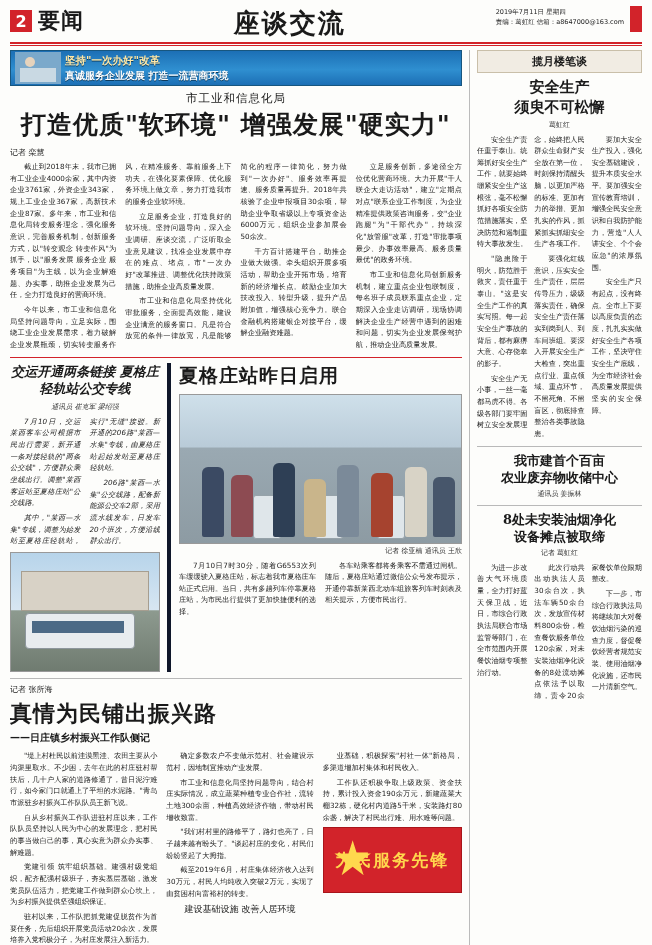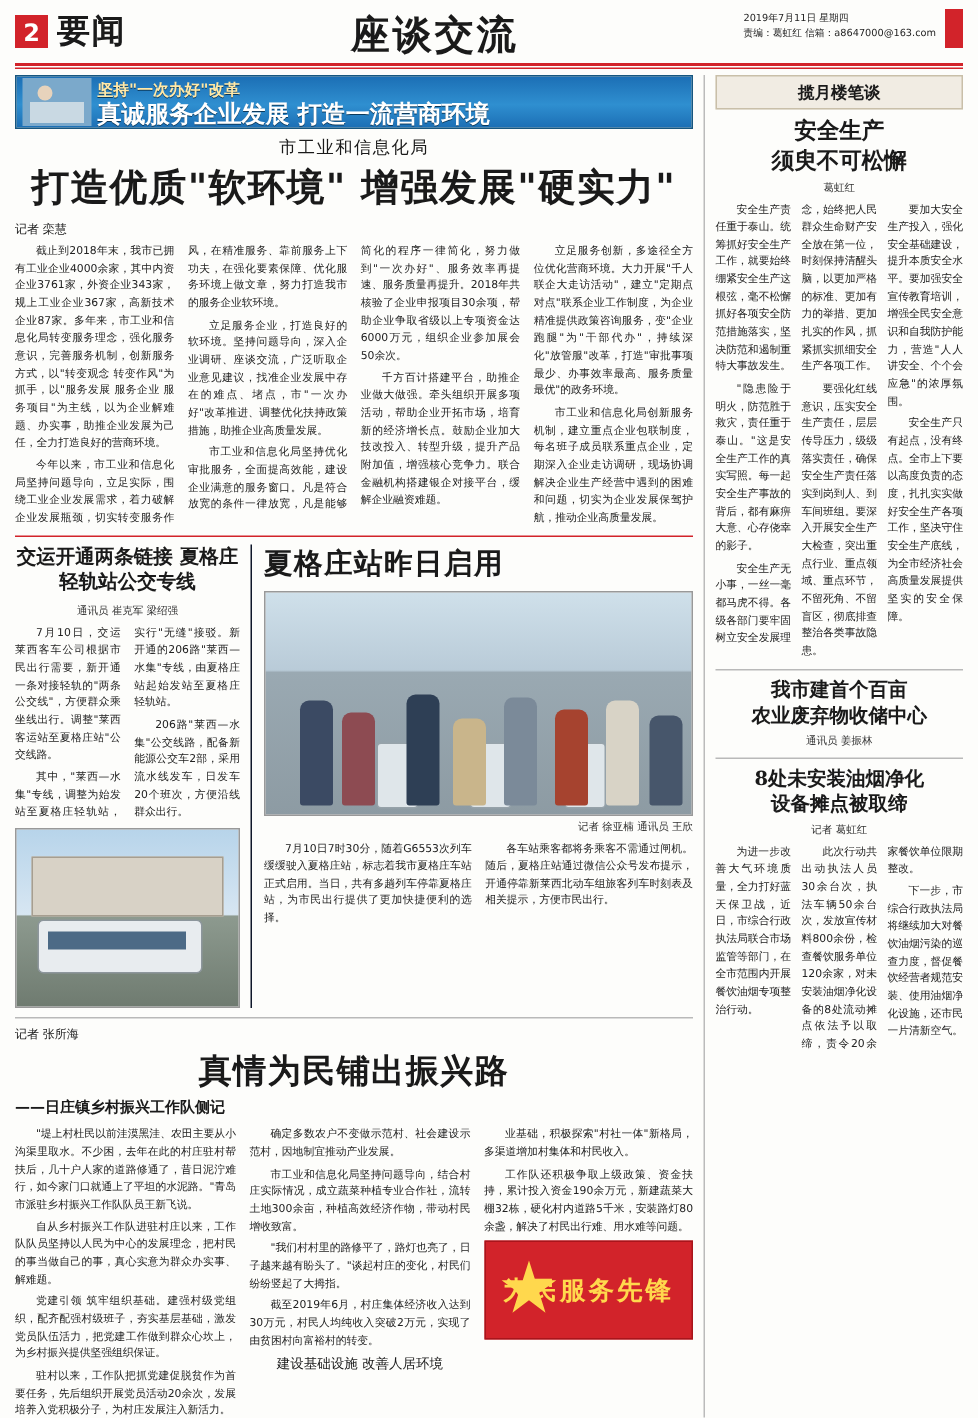--- a/index.html
+++ b/index.html
@@ -40,42 +40,42 @@
   .banner{
     position:relative;height:34px;margin-bottom:5px;
     background:linear-gradient(180deg,#1c6fb5 0%,#2f8fd0 55%,#1c6fb5 100%);
     border:1px solid #17567f;display:flex;align-items:center;overflow:hidden;
   }
   .banner-photo{width:46px;height:32px;margin:0 4px;background:#7ba9cb;position:relative;flex:none;}
   .banner-photo:after{content:"";position:absolute;left:5px;top:16px;width:36px;height:14px;background:#c9d9e3;}
   .banner-photo:before{content:"";position:absolute;left:10px;top:5px;width:10px;height:10px;border-radius:50%;background:#e7d3bc;}
   .banner-txt{color:#fff;font-size:11px;line-height:15px;font-weight:bold;text-shadow:0 1px 0 #0c3a5c;}
   .banner-txt .l1{font-size:10.5px;color:#ffe9a8;}
-  .banner-txt .l2{font-size:16px;}
+  .banner-txt .l2{font-size:10px;}
 
   .kicker{text-align:center;font-size:11.5px;margin:5px 0 2px;letter-spacing:1px;}
   .headline{
     text-align:center;font-size:25px;font-weight:bold;letter-spacing:1px;margin:2px 0 6px;
     font-family:"DejaVu Serif","Liberation Serif",serif;
   }
   .byline{font-size:8px;margin-bottom:3px;}
 
   .body-cols-4{column-count:4;column-gap:9px;column-rule:0;}
   .body-cols-2{column-count:2;column-gap:9px;}
   p.txt{
     font-size:7.2px;line-height:1.62;text-align:justify;margin:0 0 3px 0;
     text-indent:14px;color:#222;
     font-family:"DejaVu Sans","Liberation Sans",sans-serif;
   }
   .hr-red{border-top:1px solid #d2232a;margin:6px 0 5px;}
   .hr-grey{border-top:1px solid #b9b9b9;margin:6px 0 5px;}
 
   
   .mid{display:flex;gap:8px;}
-  .mid-left{width:150px;border-right:1px solid #0f172a;padding-right:7px;}
+  .mid-left{width:150px;border-right:4px solid #0f172a;padding-right:7px;font-style:italic;}
   .mid-right{flex:1;}
   .sub-h{font-size:13px;font-weight:bold;line-height:1.35;text-align:center;margin:0 0 4px;}
   .mid-title{font-size:19px;font-weight:bold;text-align:left;margin:0 0 5px;letter-spacing:1px;
     font-family:"DejaVu Serif","Liberation Serif",serif;}
   .small-by{font-size:7px;text-align:center;margin:2px 0 4px;color:#333;}
 
   
   .photo{position:relative;overflow:hidden;background:#cfd6da;}
   .photo-station{
     height:148px;border:1px solid #999;
@@ -87,21 +87,21 @@
   .photo-bus{
     height:118px;border:1px solid #999;margin-top:4px;
     background:linear-gradient(180deg,#b7d4ea 0%,#d7e6f2 48%,#8d9a8f 49%,#6f7b70 100%);
   }
   .bus{position:absolute;bottom:22px;left:14px;width:108px;height:34px;background:#e8ecef;border:1px solid #8d969c;border-radius:4px;}
   .bus:after{content:"";position:absolute;left:6px;top:7px;width:92px;height:12px;background:#4c6a86;}
   .bldg{position:absolute;top:18px;left:10px;width:126px;height:38px;background:#d8d2c6;border:1px solid #a69e90;}
 
   
   .bottom{margin-top:5px;}
-  .bottom-title{font-size:22px;font-weight:bold;text-align:center;letter-spacing:1px;margin:4px 0 2px;
+  .bottom-title{font-size:22px;font-weight:bold;letter-spacing:1px;margin:4px 0 2px;
     font-family:Liberation Sans, sans-serif;}
   .bottom-sub{font-size:10px;text-align:left;margin:0 0 5px;font-weight:bold;}
   .boxline{font-size:9px;font-weight:normal;text-align:center;margin:4px 0 2px;}
 
   .redbox{
     position:relative;height:64px;background:#d2232a;border:1px solid #a8151b;
     display:flex;align-items:center;justify-content:center;margin-top:4px;overflow:hidden;
   }
   .redbox .slogan{color:#ffd84d;font-size:17px;font-weight:bold;letter-spacing:2px;
     font-family:"DejaVu Serif","Liberation Serif",serif;}

